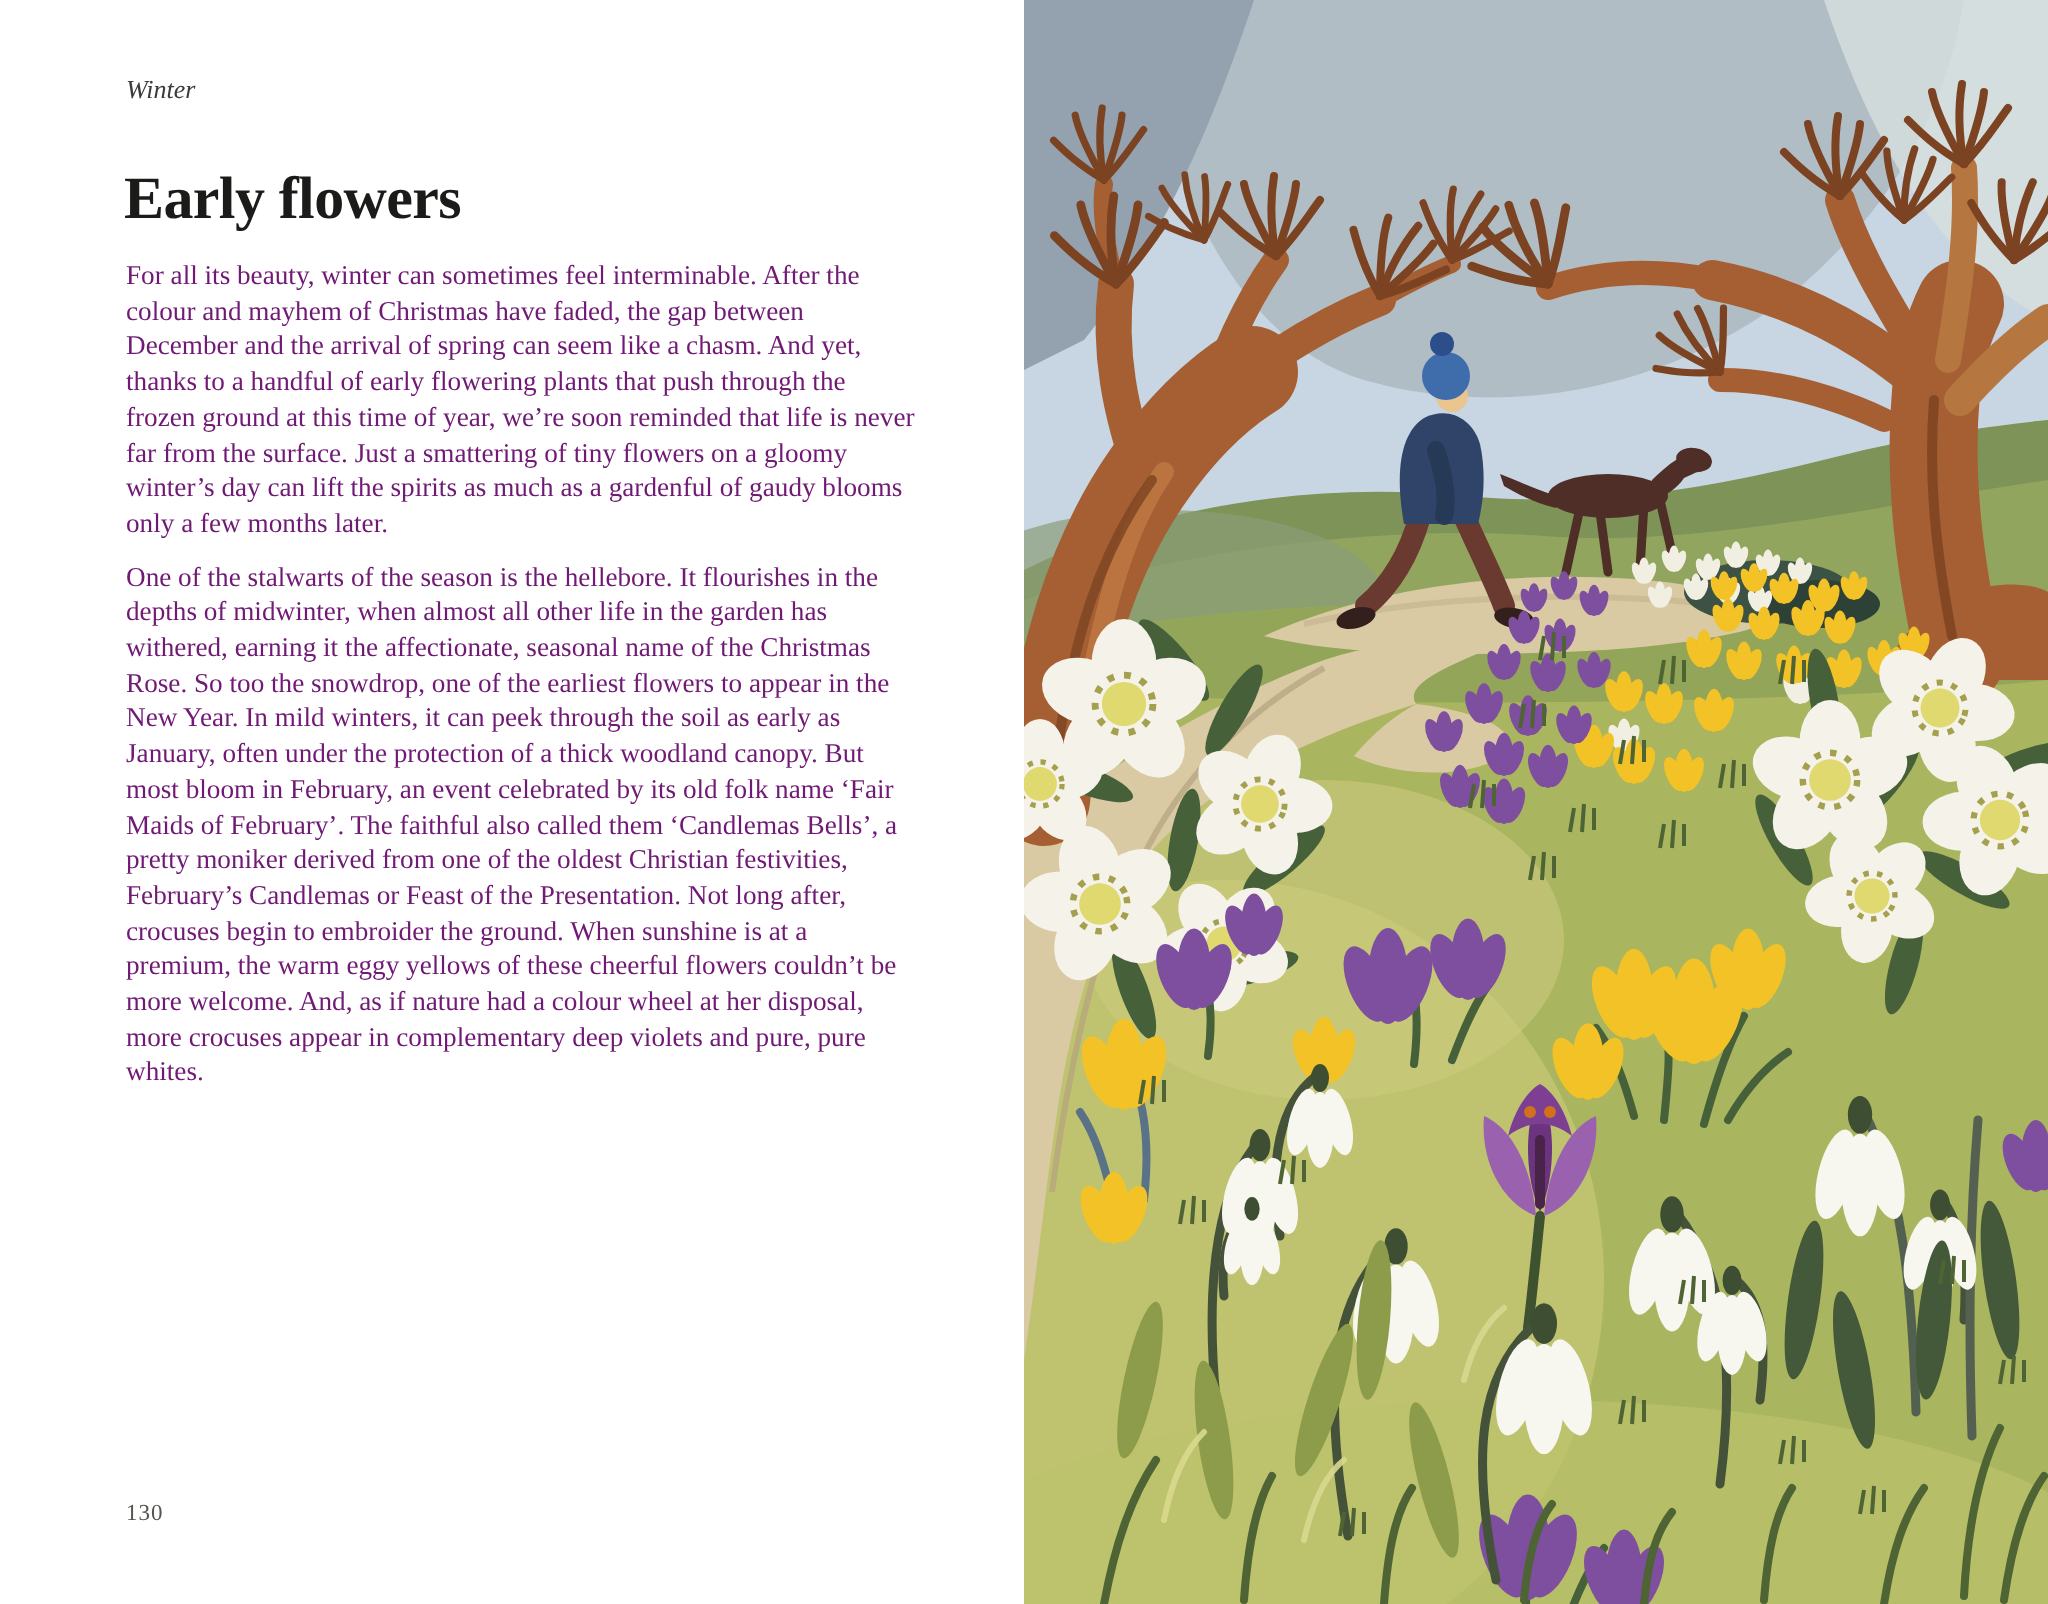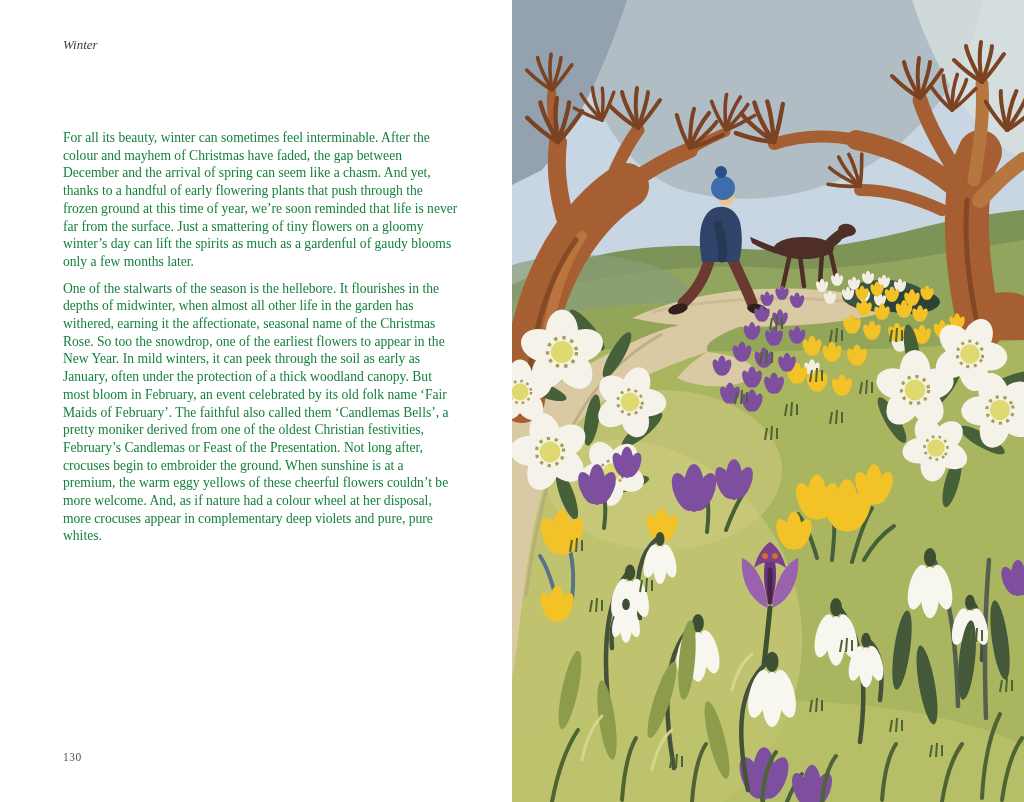--- a/index.html
+++ b/index.html
@@ -3,33 +3,34 @@
 <meta charset="utf-8">
 <style>
   html,body{margin:0;padding:0;background:#ffffff;}
   .spread{position:relative;width:1024px;height:802px;background:#ffffff;overflow:hidden;
           font-family:"Liberation Serif", serif;}
   .left-page{position:absolute;left:0;top:0;width:512px;height:802px;background:#ffffff;}
   .running-header{position:absolute;left:63px;top:37px;font-style:italic;font-size:13px;color:#3b3b39;}
   .heading{position:absolute;left:62px;top:83px;margin:0;font-size:30px;font-weight:700;
            letter-spacing:-0.3px;color:#1b1b19;}
   .body-text{position:absolute;left:63px;top:129px;width:396px;font-size:13.6px;
-             line-height:17.7px;color:#15803d;text-align:left;}
+             line-height:17.7px;color:#701a75;text-align:left;}
   .body-text p{margin:0 0 9px 0;}
   .page-number{position:absolute;left:63px;top:751px;font-size:11.5px;letter-spacing:0.5px;color:#55544f;text-align:center;}
   .right-page{position:absolute;left:512px;top:0;width:512px;height:802px;}
   .right-page svg{display:block;}
 </style>
 </head>
 <body>
 
 <div class="spread">
 
   <div class="left-page">
     <div class="running-header">Winter</div>
+    <h1 class="heading">Early flowers</h1>
     <div class="body-text">
       <p>For all its beauty, winter can sometimes feel interminable. After the colour and mayhem of Christmas have faded, the gap between December and the arrival of spring can seem like a chasm. And yet, thanks to a handful of early flowering plants that push through the frozen ground at this time of year, we’re soon reminded that life is never far from the surface. Just a smattering of tiny flowers on a gloomy winter’s day can lift the spirits as much as a gardenful of gaudy blooms only a few months later.</p>
       <p>One of the stalwarts of the season is the hellebore. It flourishes in the depths of midwinter, when almost all other life in the garden has withered, earning it the affectionate, seasonal name of the Christmas Rose. So too the snowdrop, one of the earliest flowers to appear in the New Year. In mild winters, it can peek through the soil as early as January, often under the protection of a thick woodland canopy. But most bloom in February, an event celebrated by its old folk name ‘Fair Maids of February’. The faithful also called them ‘Candlemas Bells’, a pretty moniker derived from one of the oldest Christian festivities, February’s Candlemas or Feast of the Presentation. Not long after, crocuses begin to embroider the ground. When sunshine is at a premium, the warm eggy yellows of these cheerful flowers couldn’t be more welcome. And, as if nature had a colour wheel at her disposal, more crocuses appear in complementary deep violets and pure, pure whites.</p>
     </div>
     <div class="page-number">130</div>
   </div>
 
   <div class="right-page">
     <svg width="512" height="802" viewBox="0 0 512 802" xmlns="http://www.w3.org/2000/svg" role="img" aria-label="Gouache illustration of an early-spring garden: a walker in a blue bobble hat follows a brown dog along a winding path between two pollarded willows, while the meadow below is embroidered with white hellebores, yellow and purple crocuses and nodding snowdrops.">
 

